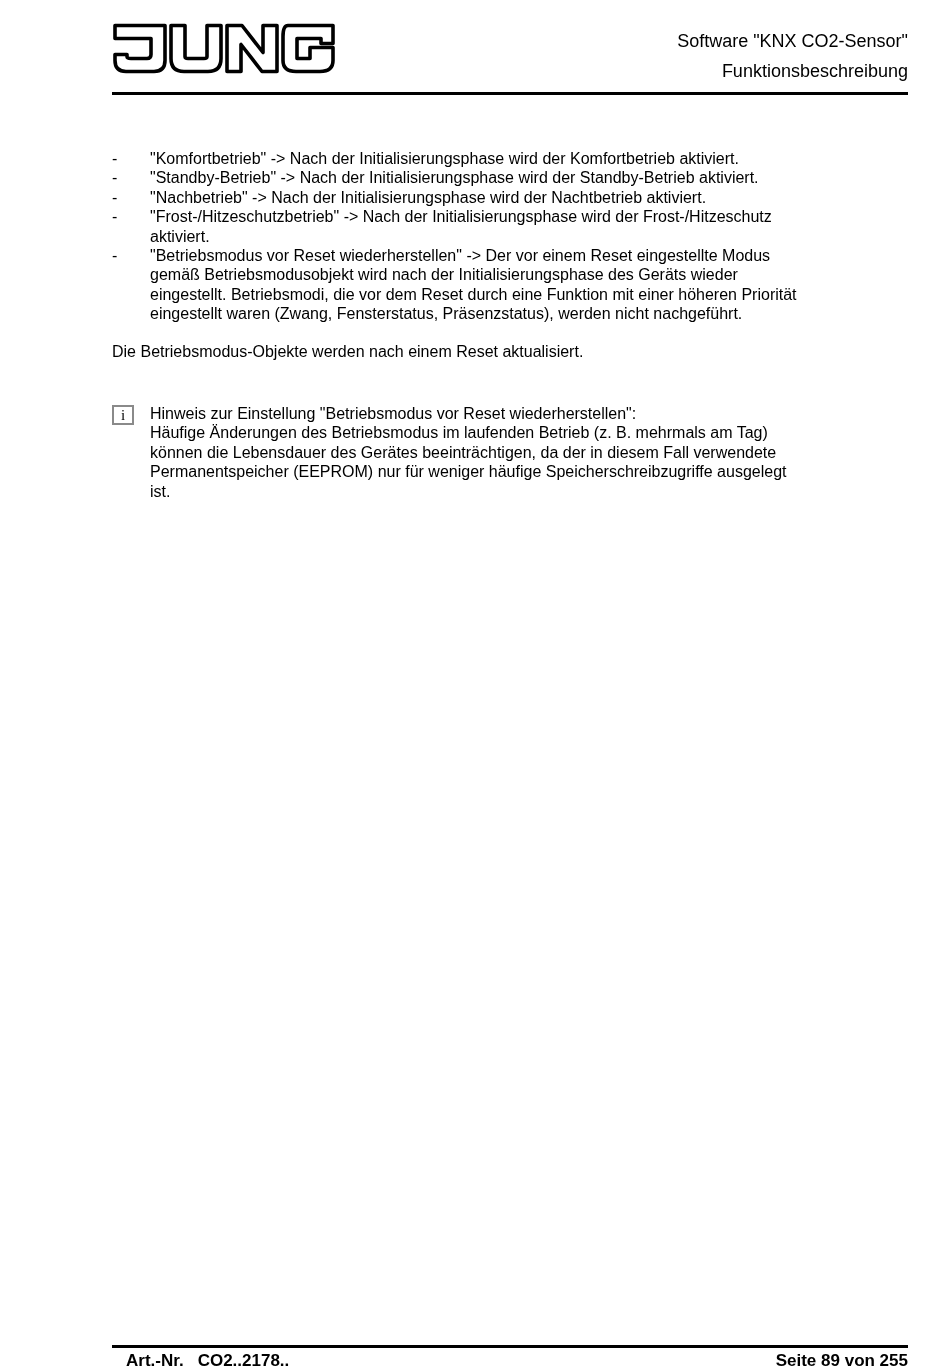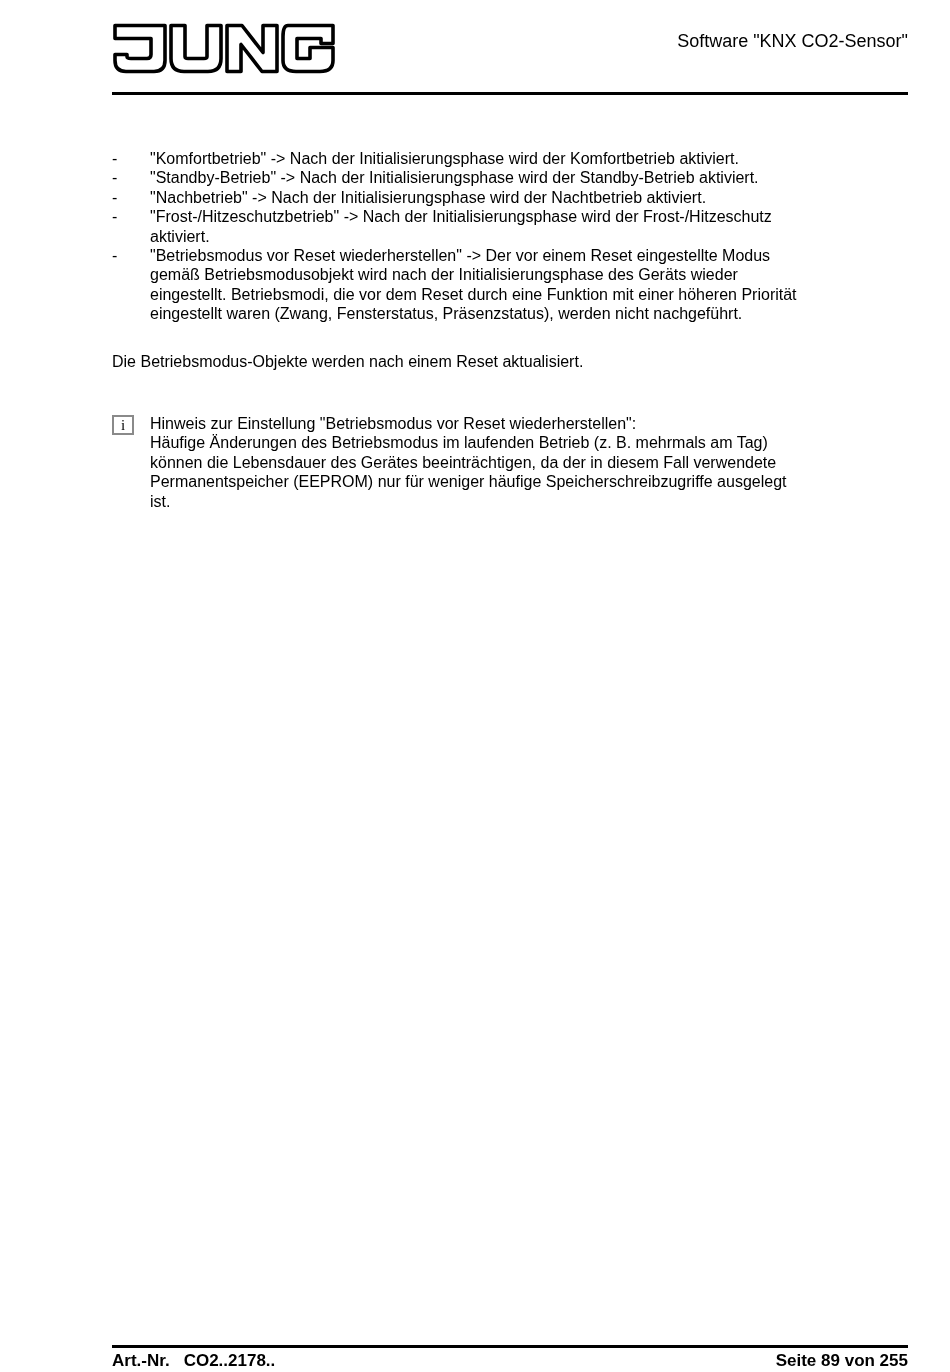--- a/index.html
+++ b/index.html
@@ -33,38 +33,38 @@
   
   .content {
     position:absolute; left:112px; top:107px; width:812px;
     font-size:16px; line-height:19.4px;
   }
   .preline { white-space:pre-line; }
   .bullets { margin-top:42px; }
   .bullet-row { display:flex; }
   .bullet-marker { width:38px; flex:0 0 38px; }
   .bullet-text { flex:1; }
-  .para2 { margin-top:28px; }
+  .para2 { margin-top:18px; }
 
   .note { margin-top:43px; display:flex; }
   .note-icon-col { width:38px; flex:0 0 38px; }
   .note-icon {
     box-sizing:border-box;
     width:22px; height:20px; margin-top:1px;
     border:2px solid #8a8a8a;
     background:#fff;
     display:flex; align-items:center; justify-content:center;
     font-family:"Liberation Serif","DejaVu Serif",serif;
     font-size:15px; line-height:15px; color:#000;
   }
   .note-text { flex:1; }
 
   
   .footer-row {
-    position:absolute; left:112px; right:42px; top:1351px;
+    position:absolute; left:126px; right:42px; top:1351px;
     display:flex; justify-content:space-between;
     font-size:17px; font-weight:bold;
     white-space:nowrap;
   }
   .art-label { margin-right:14px; }
 </style>
 </head>
 <body>
 
 <div class="page">
@@ -73,20 +73,21 @@
     <g fill="#ffffff" stroke="#000000" stroke-width="3.6" stroke-linejoin="round">
       <path d="M8,9 H58 V44 Q58,55 47,55 H19 Q8,55 8,44 V38 H20 V40 Q20,42 24,42 H40 Q44,42 44,38 V22 H8 Z"></path>
       <path d="M64,9 V42 Q64,55 77,55 H101 Q114,55 114,42 V9 H100 V40 Q100,42 97,42 H81 Q78,42 78,40 V9 Z"></path>
       <path d="M120,55 V9 H135 L156,36 V9 H170 V55 H155 L134,28 V55 Z"></path>
       <path d="M181,9 H226 V27 H214 V22 H190 V42 H203 V31 H226 V44 Q226,55 213,55 H189 Q176,55 176,44 V20 Q176,9 181,9 Z"></path>
     </g>
   </svg>
 
   <div class="header-title">
     <div>Software "KNX CO2-Sensor"</div>
+    <div>Funktionsbeschreibung</div>
   </div>
 
   <div class="rule rule-top"></div>
 
   <div class="content">
 
 
     <div class="bullets">
       <div class="bullet-row">
         <div class="bullet-marker">-</div>

